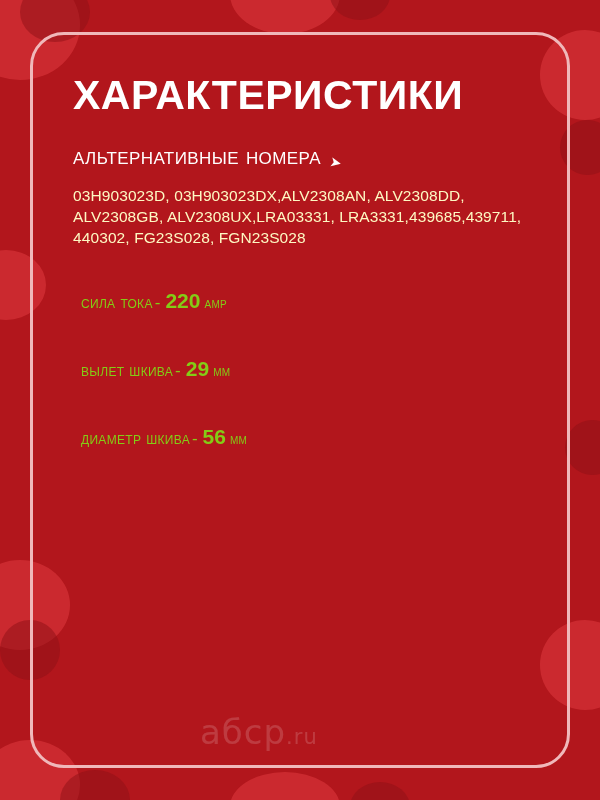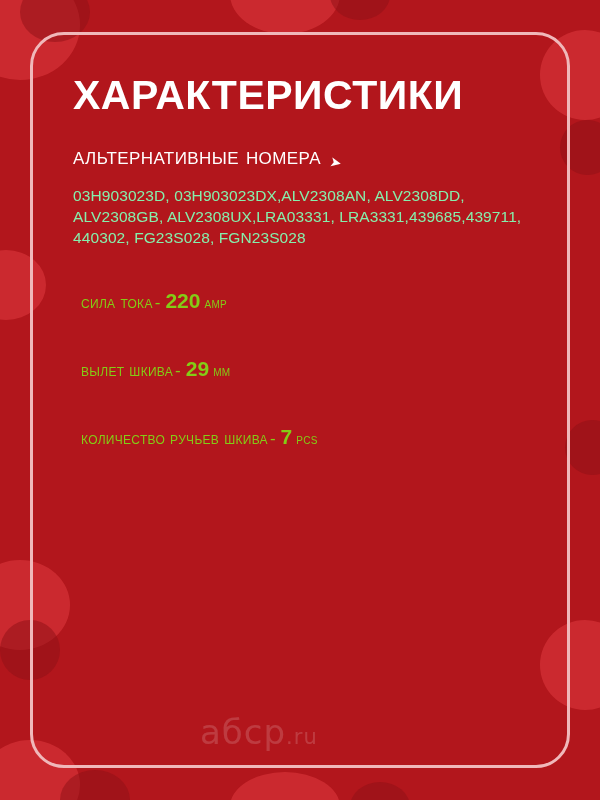--- a/index.html
+++ b/index.html
@@ -68,21 +68,21 @@
     gap: 9px;
   }
   .subtitle .arrow {
     font-size: 14px;
     transform: rotate(12deg);
     display: inline-block;
     color: #ffffff;
   }
 
   .altnumbers {
-    color: #86efac;
+    color: #fef9c3;
     font-size: 15.5px;
     line-height: 1.35;
     margin: 16px 0 0 14px;
     max-width: 500px;
     letter-spacing: 0.1px;
   }
 
   .specs {
     margin: 40px 0 0 22px;
   }
@@ -162,21 +162,21 @@
     <div class="altnumbers">03H903023D, 03H903023DX,ALV2308AN, ALV2308DD, ALV2308GB, ALV2308UX,LRA03331, LRA3331,439685,439711, 440302, FG23S028, FGN23S028</div>
 
     <div class="specs">
       <div class="spec-row">
         <span class="spec-label">Сила тока</span><span class="spec-dash">-</span><span class="spec-value">220</span><span class="spec-unit">Amp</span>
       </div>
       <div class="spec-row">
         <span class="spec-label">Вылет шкива</span><span class="spec-dash">-</span><span class="spec-value">29</span><span class="spec-unit">мм</span>
       </div>
       <div class="spec-row">
-        <span class="spec-label">Количество ручьев шкива</span><span class="spec-dash">-</span><span class="spec-value">7</span><span class="spec-unit">pcs</span>
+        <span class="spec-label">Диаметр шкива</span><span class="spec-dash">-</span><span class="spec-value">56</span><span class="spec-unit">мм</span>
       </div>
     </div>
   </div>
 
   <div class="watermark">
     <span>абср</span><span class="suffix">.ru</span>
   </div>
 
 </div>
 

